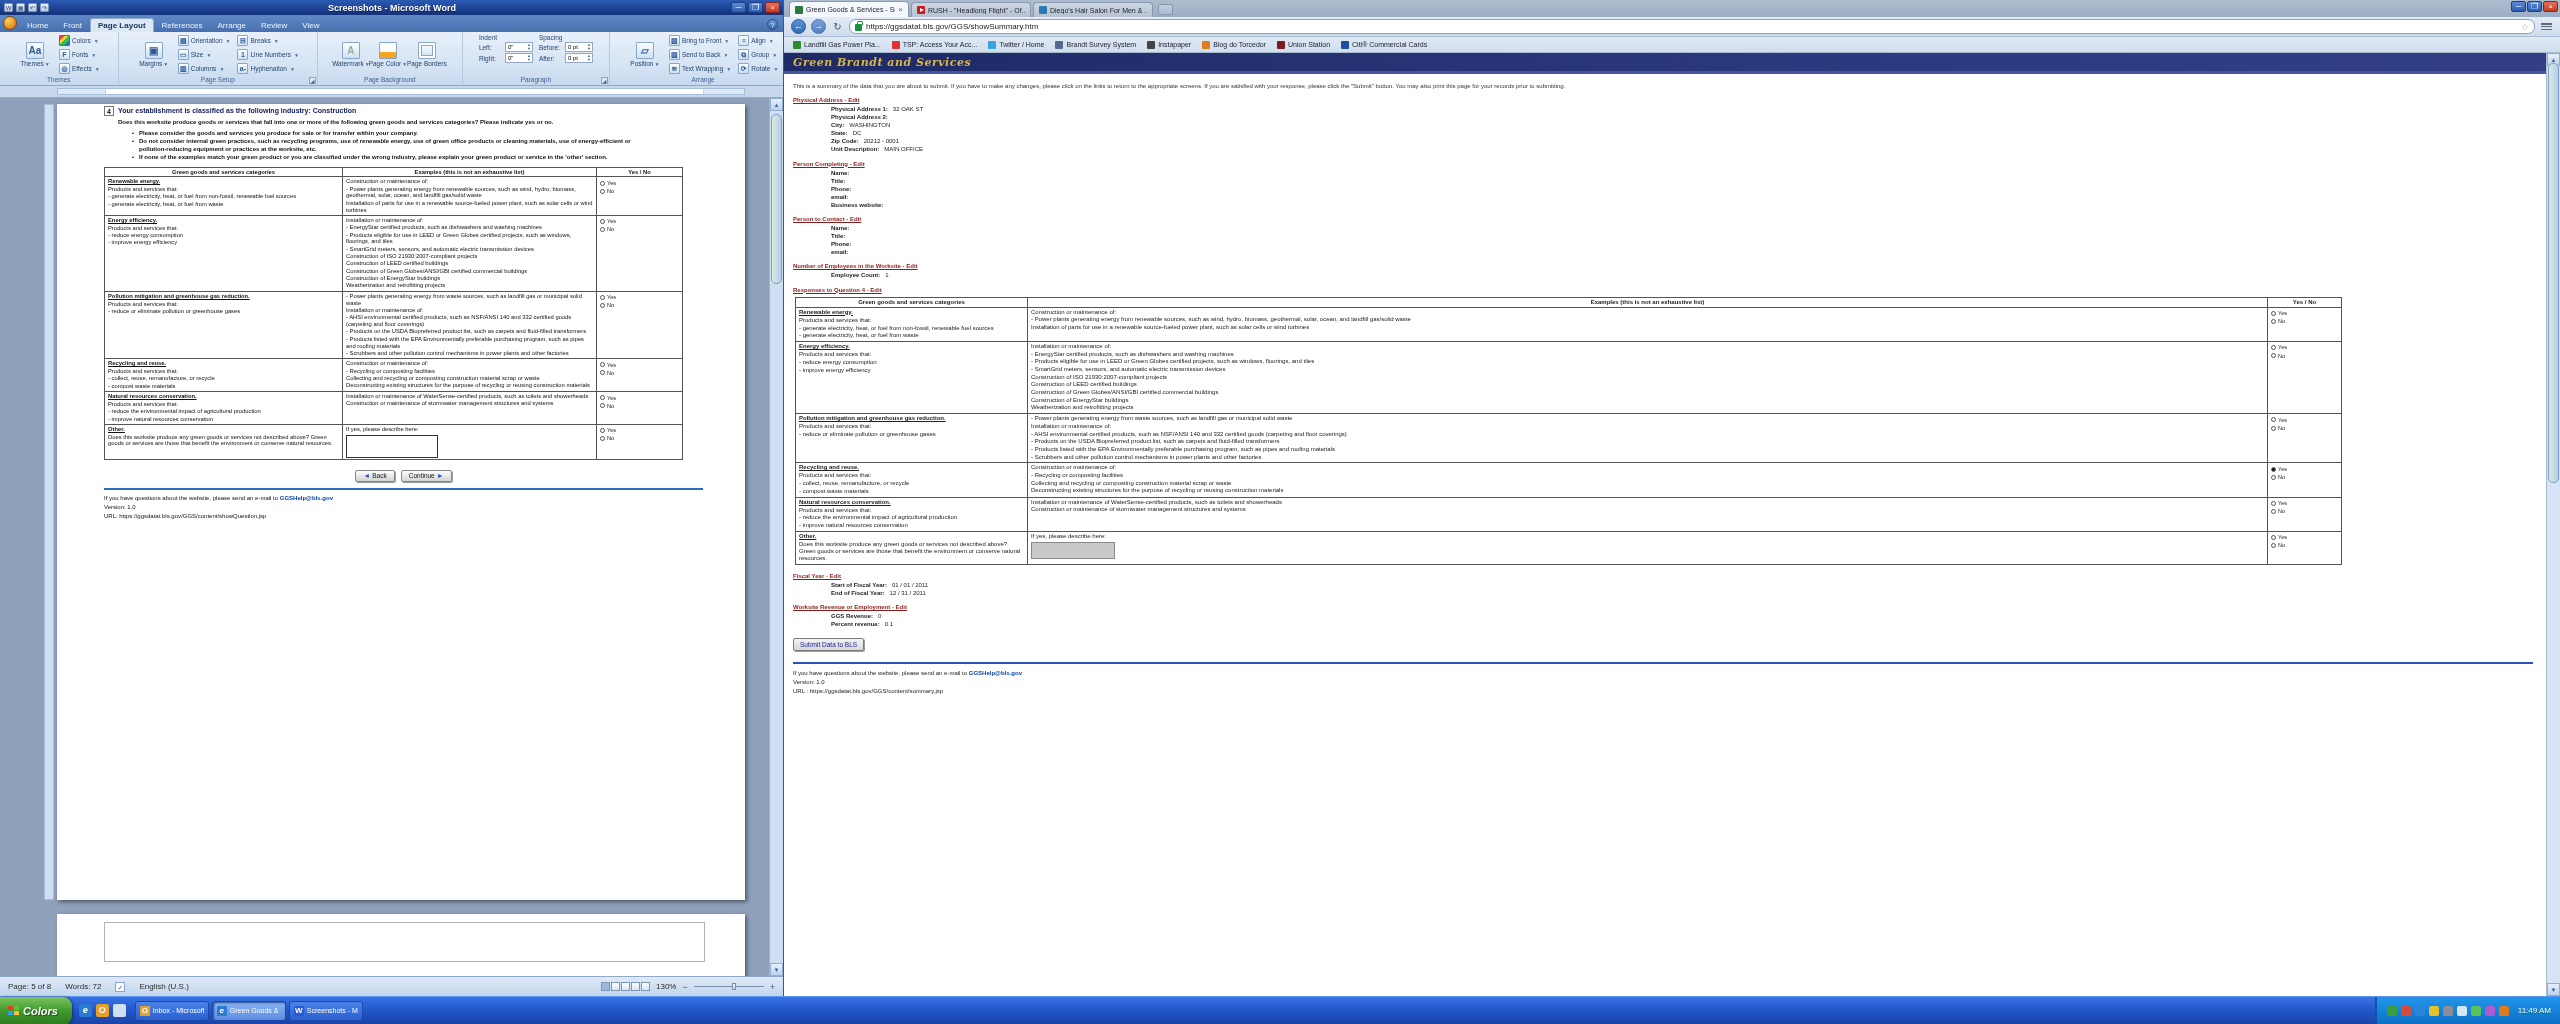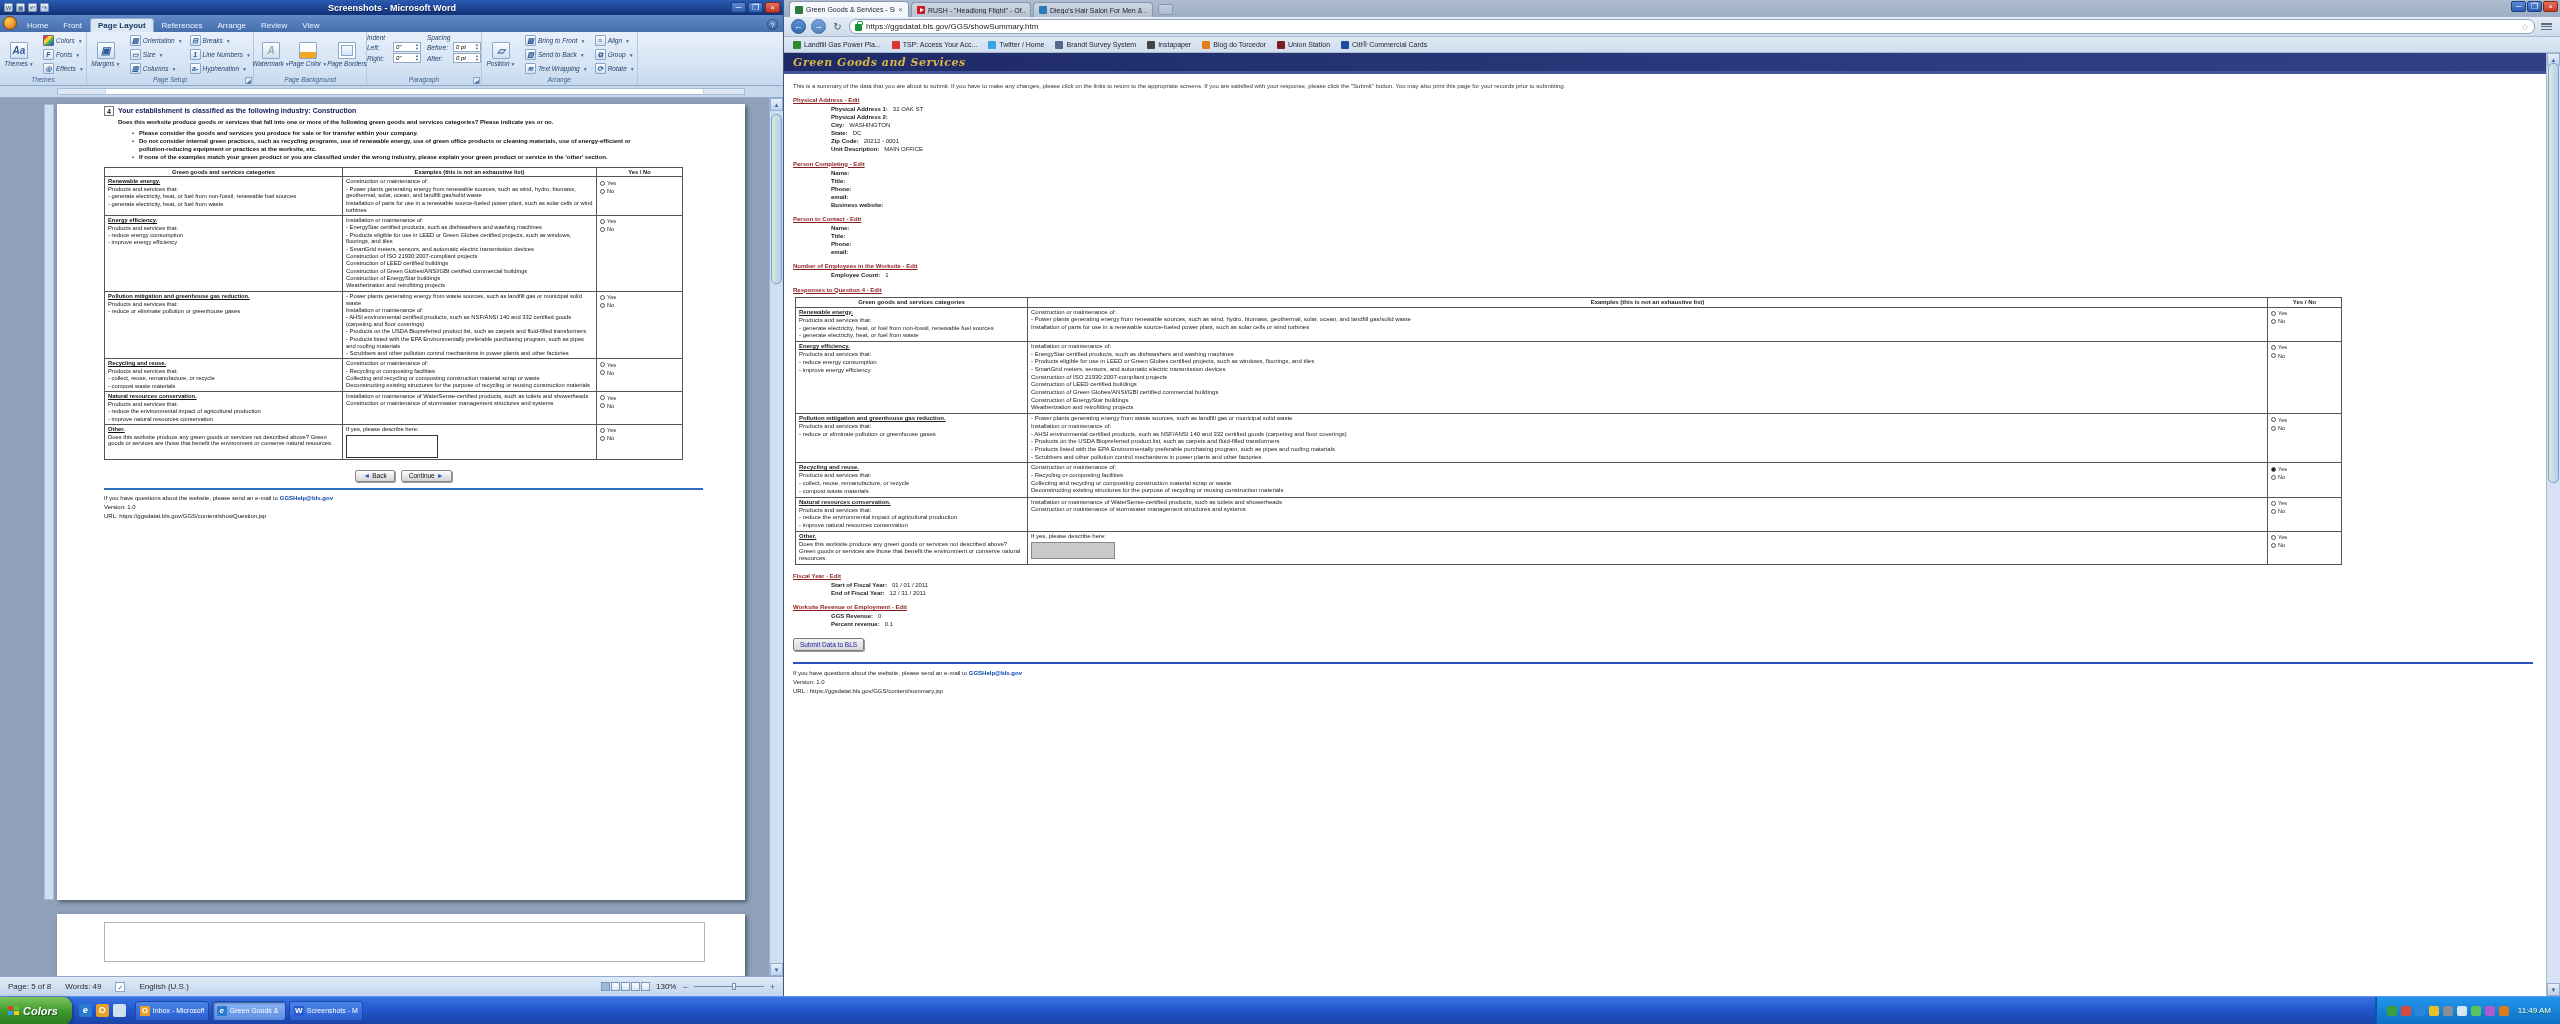--- a/index.html
+++ b/index.html
@@ -18,21 +18,21 @@
   .wb.min,.wb.max { background:linear-gradient(#5f8ad8,#2c5cae); border:1px solid #1d3f7f; }
   .wb.close { background:linear-gradient(#e8705a,#c23a22); border:1px solid #8d2413; }
 
   .w-tabs { height:17px; background:linear-gradient(#6189c6,#476fae); display:flex; align-items:flex-end; padding-left:20px; position:relative; }
   .orb { position:absolute; left:3px; top:1px; width:14px; height:14px; border-radius:50%; background:radial-gradient(circle at 35% 30%,#ffd24a,#e8912d 60%,#b35f12); border:1px solid #7a4a10; }
   .wtab { font-size:8px; color:#eef4fc; padding:2px 7px; margin-right:1px; border-radius:3px 3px 0 0; white-space:nowrap; }
   .wtab.active { background:#dde8f5; color:#1f3864; font-weight:bold; border:1px solid #8ea9c9; border-bottom:none; }
   .w-help { margin-left:auto; margin-right:5px; margin-bottom:2px; width:11px; height:11px; border-radius:50%; background:linear-gradient(#6f9bd6,#35649f); color:#fff; font-size:7px; line-height:11px; text-align:center; border:1px solid #27507f; }
 
   .w-ribbon { height:54px; background:linear-gradient(#e8f0fa,#d3e2f3 70%,#c7d9ee); display:flex; border-bottom:1px solid #8ea9c9; }
-  .rgroup { position:relative; border-right:1px solid #b6c8de; padding:2px 0 11px;font-style:italic; }
+  .rgroup { position:relative; border-right:1px solid #b6c8de; padding:2px 16px 11px; }
   .rg-body { display:flex; gap:3px; height:41px; align-items:stretch; }
   .rg-label { position:absolute; bottom:0; left:0; right:0; height:10px; font-size:6.5px; color:#3e5f8e; text-align:center; line-height:10px; }
   .dlaunch { position:absolute; right:1px; bottom:1px; width:7px; height:7px; border:1px solid #8aa5c5; background:#dce8f5; font-size:5px; line-height:6px; color:#3e5f8e; text-align:center; }
   .rbtn { display:flex; align-items:center; border-radius:2px; cursor:default; }
   .rbtn.big { flex-direction:column; justify-content:center; width:38px; gap:1px; text-align:center; }
   .rbtn.small { height:13px; gap:2px; padding:0 2px; }
   .rcol { display:flex; flex-direction:column; justify-content:space-between; }
   .ric { width:11px; height:11px; display:inline-block; flex:none; background:linear-gradient(#fdfefe,#cfe0f2); border:1px solid #89a7cb; border-radius:1px; font-size:7px; line-height:10px; text-align:center; color:#2f5a95; font-weight:bold; }
   .big .ric { width:18px; height:17px; font-size:10px; line-height:16px; }
   .caret { font-size:5px; color:#47699a; margin-left:1px; }
@@ -605,21 +605,21 @@
     </div>
 
     <div class="w-vsb">
       <div class="sb-arrow">▲</div>
       <div class="sb-thumb"></div>
       <div class="sb-arrow bottom">▼</div>
     </div>
 
     <div class="w-status">
       <span>Page: 5 of 8</span>
-      <span>Words: 49</span>
+      <span>Words: 72</span>
       <span class="st-spell">✓</span>
       <span>English (U.S.)</span>
       <div class="st-right">
         <div class="viewics">
           <span class="vic active"></span>
           <span class="vic"></span>
           <span class="vic"></span>
           <span class="vic"></span>
           <span class="vic"></span>
         </div>
@@ -704,21 +704,21 @@
           <span class="fav-lab">Union Station</span>
         </div>
         <div class="fav-item">
           <span class="fav-ic fav-ic-7"></span>
           <span class="fav-lab">Citi® Commercial Cards</span>
         </div>
       </div>
 
     <div class="b-page">
       <div class="banner">
-        <span class="banner-text">Green Goods and Services</span>
+        <span class="banner-text">Green Brandt and Services</span>
       </div>
       <div class="banner-sub"></div>
 
       <div class="sum-wrap">
         <div class="sum-intro">This is a summary of the data that you are about to submit. If you have to make any changes, please click on the links to return to the appropriate screens. If you are satisfied with your response, please click the "Submit" button. You may also print this page for your records prior to submitting.</div>
 
         <div id="sections-top">
             <div class="sum-section"><span class="sum-title">Physical Address - Edit</span><div class="sum-field"><span class="sum-label">Physical Address 1:</span><span class="sum-value">32 OAK ST</span></div><div class="sum-field"><span class="sum-label">Physical Address 2:</span><span class="sum-value"></span></div><div class="sum-field"><span class="sum-label">City:</span><span class="sum-value">WASHINGTON</span></div><div class="sum-field"><span class="sum-label">State:</span><span class="sum-value">DC</span></div><div class="sum-field"><span class="sum-label">Zip Code:</span><span class="sum-value">20212 - 0001</span></div><div class="sum-field"><span class="sum-label">Unit Description:</span><span class="sum-value">MAIN OFFICE</span></div></div>
             <div class="sum-section"><span class="sum-title">Person Completing - Edit</span><div class="sum-field"><span class="sum-label">Name:</span><span class="sum-value"></span></div><div class="sum-field"><span class="sum-label">Title:</span><span class="sum-value"></span></div><div class="sum-field"><span class="sum-label">Phone:</span><span class="sum-value"></span></div><div class="sum-field"><span class="sum-label">email:</span><span class="sum-value"></span></div><div class="sum-field"><span class="sum-label">Business website:</span><span class="sum-value"></span></div></div>
             <div class="sum-section"><span class="sum-title">Person to Contact - Edit</span><div class="sum-field"><span class="sum-label">Name:</span><span class="sum-value"></span></div><div class="sum-field"><span class="sum-label">Title:</span><span class="sum-value"></span></div><div class="sum-field"><span class="sum-label">Phone:</span><span class="sum-value"></span></div><div class="sum-field"><span class="sum-label">email:</span><span class="sum-value"></span></div></div>

